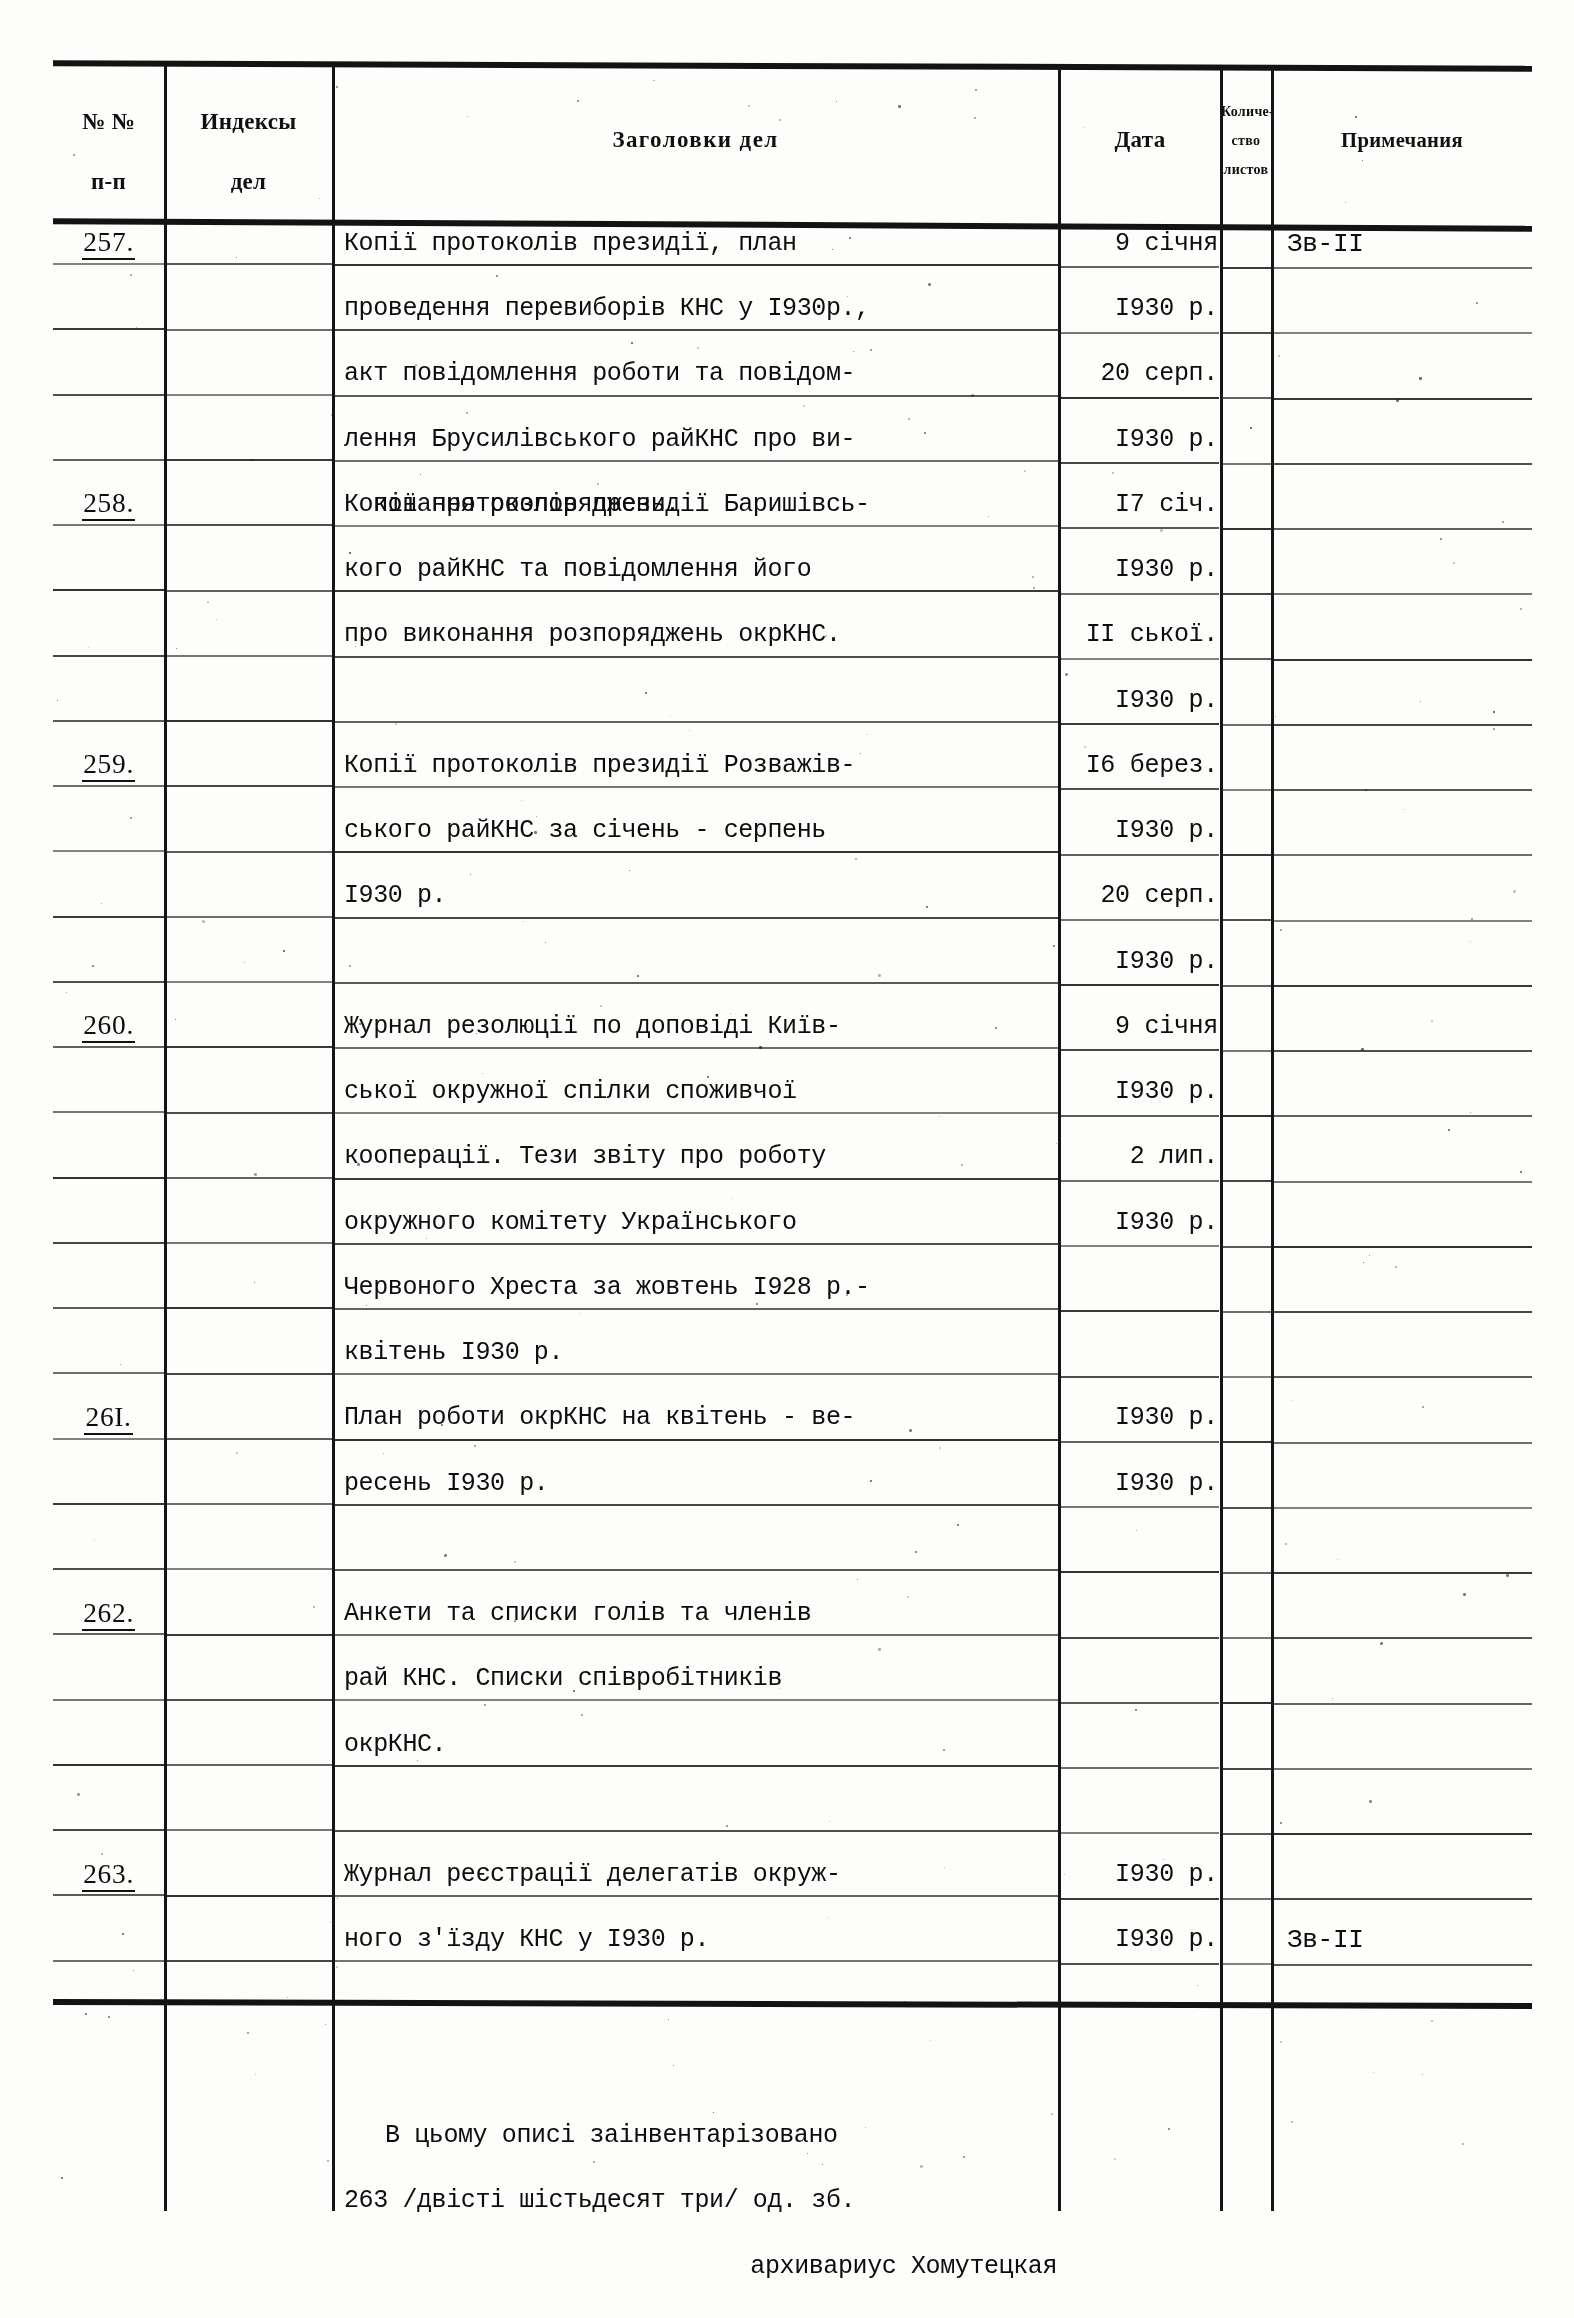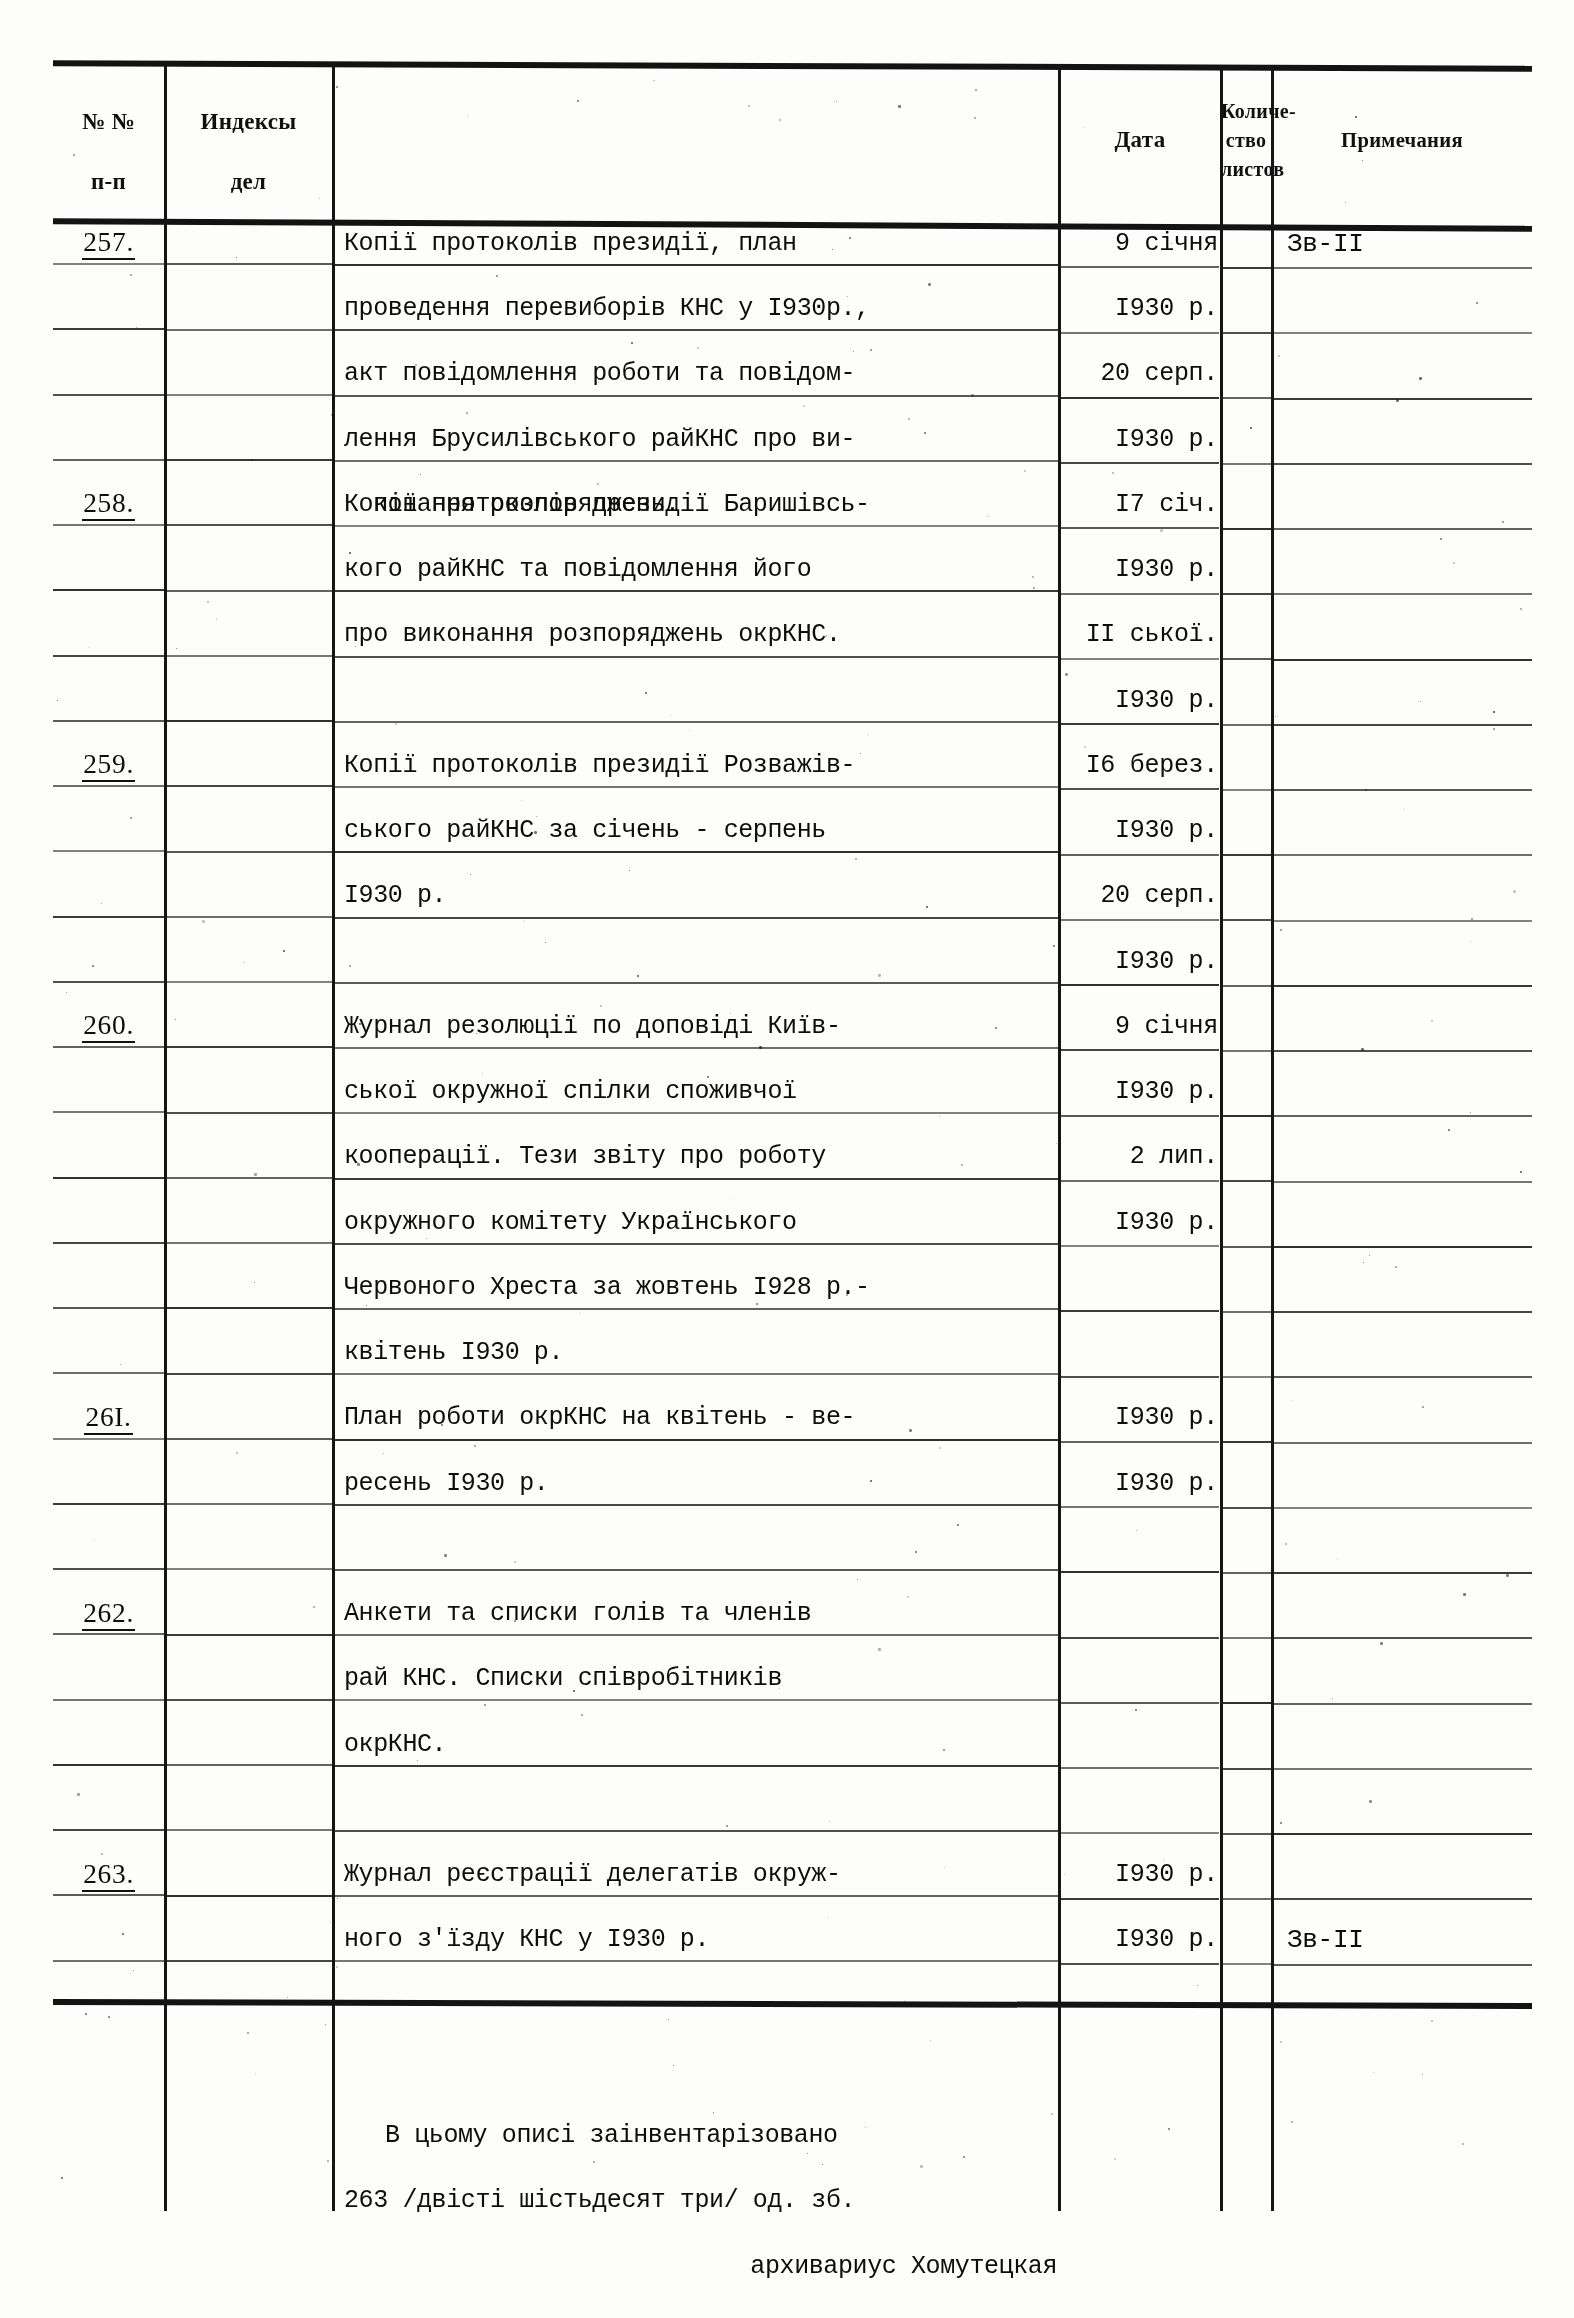--- a/index.html
+++ b/index.html
@@ -78,21 +78,21 @@
     line-height: 34px;
     letter-spacing: 0.3px;
     color: #101010;
     font-family: "Liberation Serif", "DejaVu Serif", serif;
     font-weight: 700;
   }
   #hdr-no    { left: 0px;    top: 42px;  width: 111px; }
   #hdr-index { left: 112px;  top: 42px;  width: 167px; }
   #hdr-title { left: 280px;  top: 60px;  width: 725px; letter-spacing: 1.4px; }
   #hdr-date  { left: 1007px; top: 60px;  width: 160px; }
-  #hdr-count { left: 1168px; top: 34px;  width: 50px; font-size: 20px; line-height: 29px; }
+  #hdr-count { left: 1168px; top: 34px;  width: 50px; font-size: 14px; line-height: 29px; }
   #hdr-notes { left: 1219px; top: 60px;  width: 260px; font-size: 20.6px; }
 
   
   .num {
     position: absolute;
     width: 103px;
     text-align: center;
     font-size: 27.4px;
     font-family: "Liberation Serif", "DejaVu Serif", serif;
     color: #0d0d0d;
@@ -166,20 +166,21 @@
       <div style="height:26px"></div>
       <div>п-п</div>
     </div>
 
     <div class="hdr" id="hdr-index">
       <div>Индексы</div>
       <div style="height:26px"></div>
       <div>дел</div>
     </div>
 
+    <div class="hdr" id="hdr-title">Заголовки  дел</div>
 
     <div class="hdr" id="hdr-date">Дата</div>
 
     <div class="hdr" id="hdr-count">
       <div>Количе-</div>
       <div>ство</div>
       <div>листов</div>
     </div>
 
     <div class="hdr" id="hdr-notes">Примечания</div>

